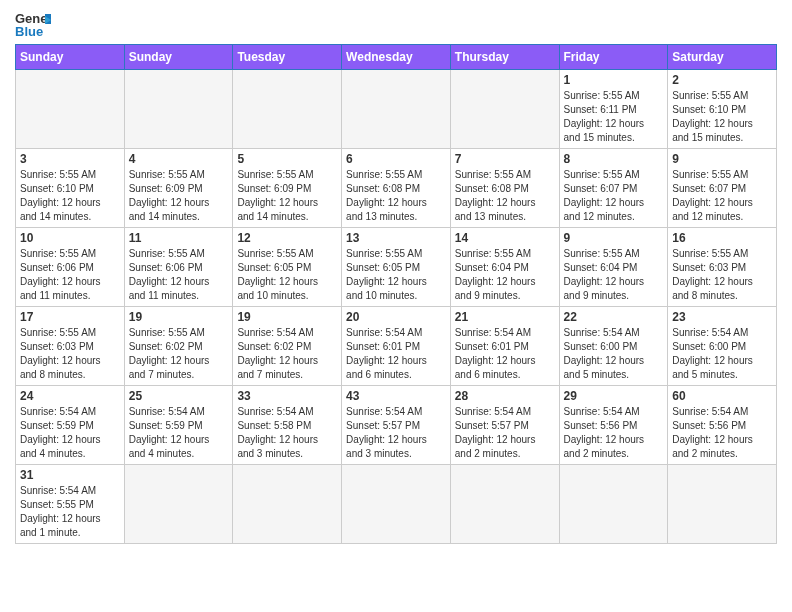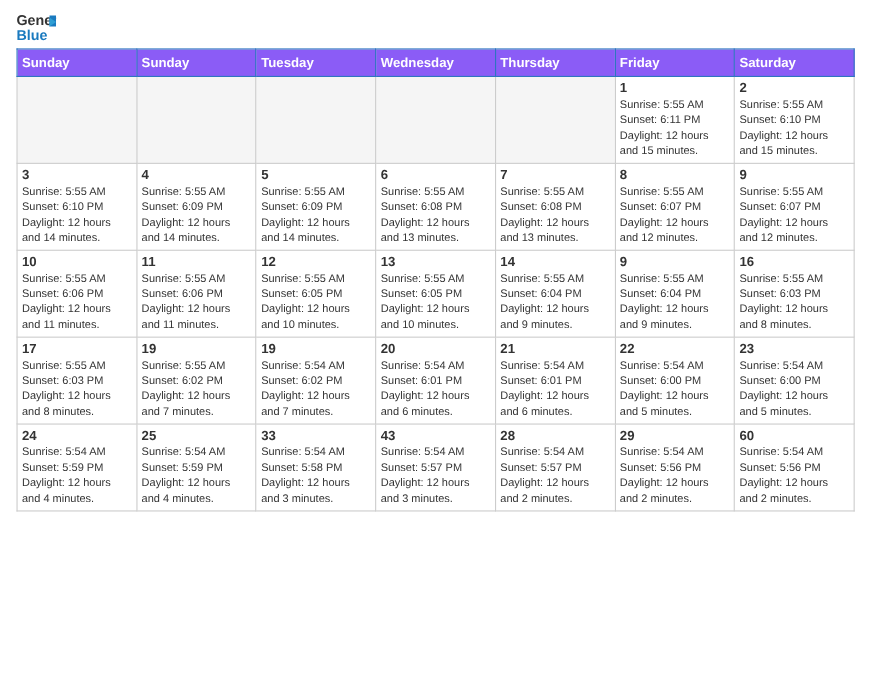--- a/index.html
+++ b/index.html
@@ -244,15 +244,27 @@
           </td>
           <td>
             <span class="day-number">29</span>
             <div class="day-info">Sunrise: 5:54 AM<br>Sunset: 5:56 PM<br>Daylight: 12 hours<br>and 2 minutes.</div>
           </td>
           <td>
             <span class="day-number">60</span>
             <div class="day-info">Sunrise: 5:54 AM<br>Sunset: 5:56 PM<br>Daylight: 12 hours<br>and 2 minutes.</div>
           </td>
         </tr>
+        <tr>
+          <td class="last-row">
+            <span class="day-number">31</span>
+            <div class="day-info">Sunrise: 5:54 AM<br>Sunset: 5:55 PM<br>Daylight: 12 hours<br>and 1 minute.</div>
+          </td>
+          <td class="empty last-row"></td>
+          <td class="empty last-row"></td>
+          <td class="empty last-row"></td>
+          <td class="empty last-row"></td>
+          <td class="empty last-row"></td>
+          <td class="empty last-row"></td>
+        </tr>
       </tbody>
   </table>
 </div>
 
 </body></html>

